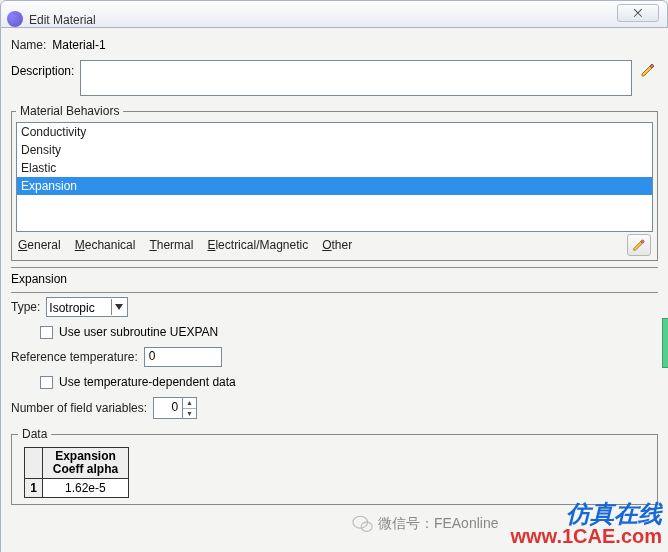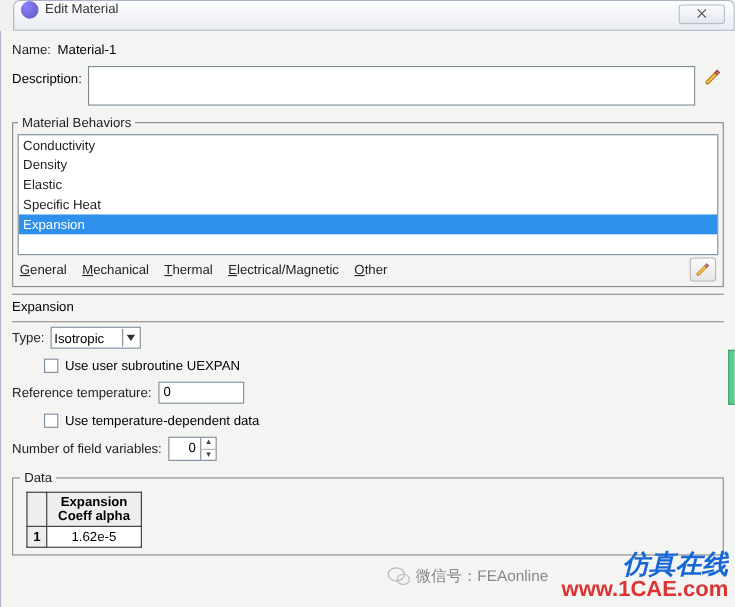--- a/index.html
+++ b/index.html
@@ -11,24 +11,23 @@
   height: 552px;
   overflow: hidden;
   position: relative;
 }
 .titlebar {
   background: linear-gradient(#fdfdfe, #e9ecf2);
   border: 1px solid #a9b4c6;
   border-radius: 6px 6px 0 0;
   height: 28px;
   display: flex;
-  align-items: flex-start;
+  align-items: flex-end;
   padding: 0 6px;
   position: relative;
-  margin-left: 12px;
 }
 .titlebar .app-icon {
   width: 16px; height: 16px;
   background: radial-gradient(circle at 30% 30%, #8a7fff, #6258bf);
   border-radius: 50%;
   margin-right: 6px;
   position: relative;
 }
 .titlebar .title { color: #333; }
 .titlebar .close-btn {
@@ -265,21 +264,20 @@
       </svg>
     </div>
   </div>
 
   <fieldset>
     <legend>Material Behaviors</legend>
     <div class="behaviors-box">
       <div class="item">Conductivity</div>
       <div class="item">Density</div>
       <div class="item">Elastic</div>
-      <div class="item">Specific Heat</div>
       <div class="item selected">Expansion</div>
     </div>
     <div class="menu-row">
       <span class="menu-item"><span class="ul">G</span>eneral</span>
       <span class="menu-item"><span class="ul">M</span>echanical</span>
       <span class="menu-item"><span class="ul">T</span>hermal</span>
       <span class="menu-item"><span class="ul">E</span>lectrical/Magnetic</span>
       <span class="menu-item"><span class="ul">O</span>ther</span>
       <div class="edit-btn">
         <svg width="14" height="14" viewBox="0 0 16 16">

